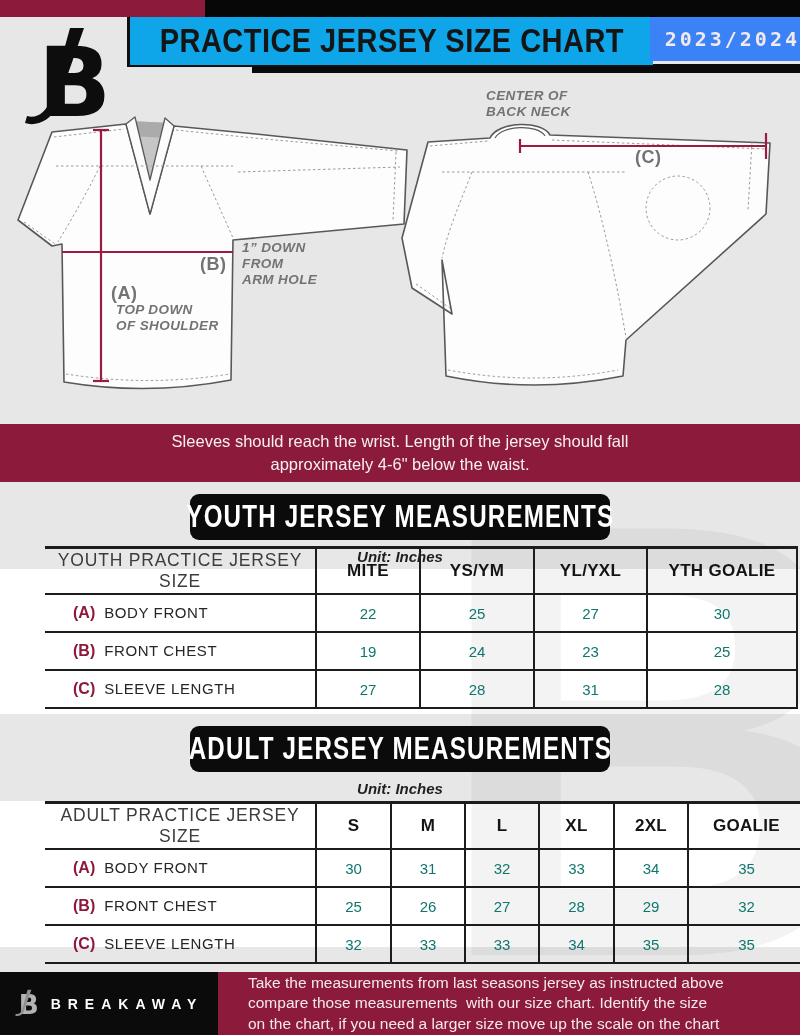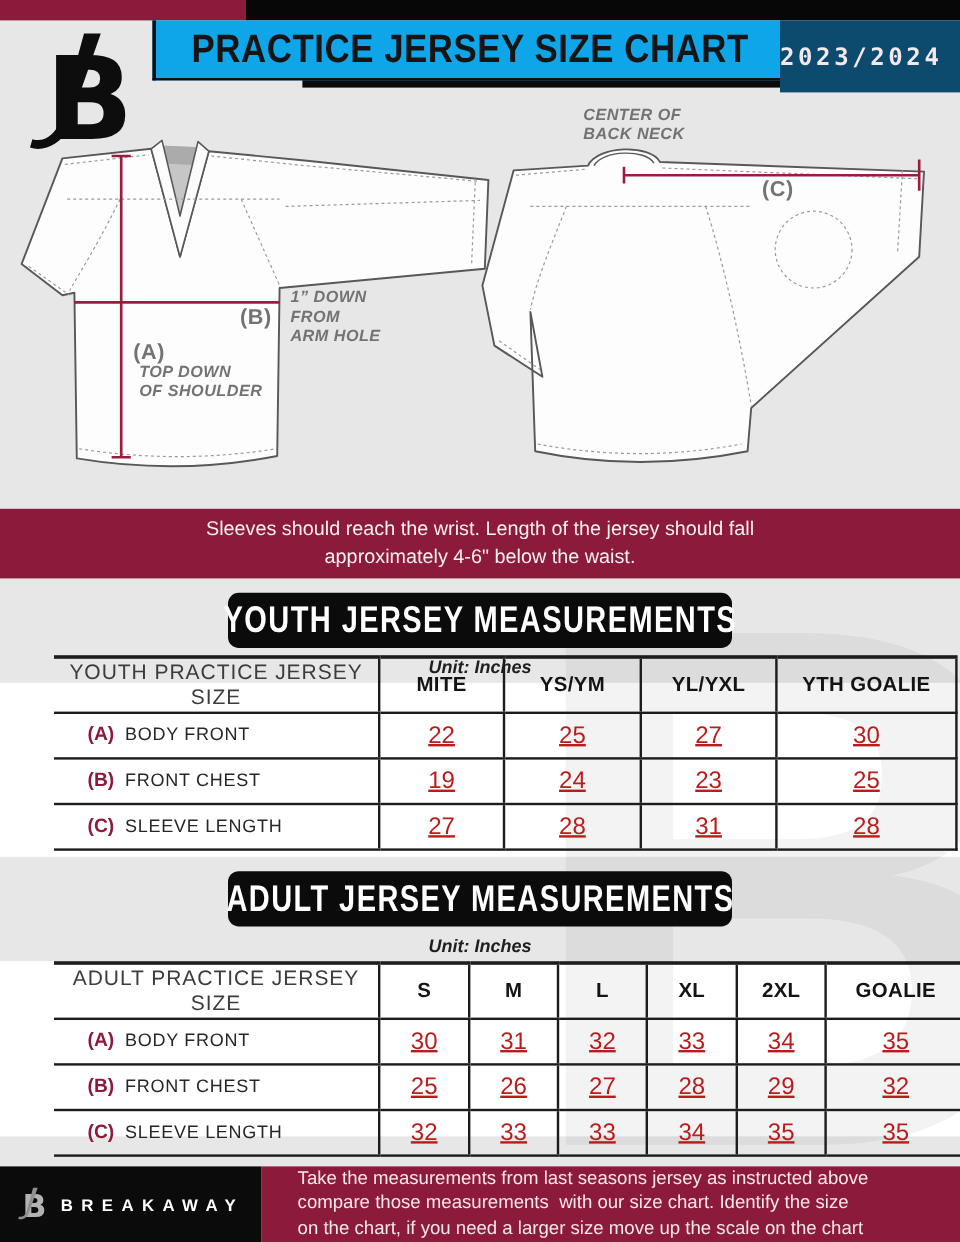--- a/index.html
+++ b/index.html
@@ -7,22 +7,22 @@
         font-family:"Liberation Sans",sans-serif;margin:0 auto;}
   
   .topbar-maroon{position:absolute;left:0;top:0;width:205px;height:17px;background:#8C1A3B;}
   .topbar-black{position:absolute;left:205px;top:0;width:595px;height:17px;background:#070707;}
   .hdr-shadow{position:absolute;left:252px;top:64px;width:548px;height:9px;background:#0a0a0a;z-index:1;}
   .title-box{position:absolute;left:127px;top:17px;width:523px;height:48px;background:#0ea5e9;
              border-left:3px solid #101010;border-bottom:2px solid #101010;z-index:2;
              display:flex;align-items:center;justify-content:center;}
   .title-box span{display:inline-block;transform:scaleX(.88);white-space:nowrap;
              font-size:33px;font-weight:800;color:#151515;letter-spacing:.5px;}
-  .year-box{position:absolute;left:650px;top:17px;width:150px;height:60px;background:#0c4a6e;z-index:2;
-            display:flex;align-items:center;justify-content:flex-start;}
+  .year-box{position:absolute;left:650px;top:17px;width:150px;height:44px;background:#3b82f6;z-index:2;
+            display:flex;align-items:center;justify-content:flex-end;}
   .year-box span{font-family:"DejaVu Sans Mono",monospace;font-size:20px;font-weight:700;
             color:#F2E9EB;letter-spacing:3px;}
   .logo{position:absolute;left:24px;top:20px;width:95px;height:120px;z-index:2;}
   
   .watermark{position:absolute;left:430px;top:455px;font-size:620px;line-height:.92;font-weight:700;
              color:rgba(25,25,25,0.05);z-index:1;user-select:none;}
   
   .jersey{position:absolute;z-index:2;}
   .dlabel{position:absolute;color:#737373;z-index:3;}
   .dlabel-key{font-weight:800;font-size:18px;letter-spacing:.5px;}
@@ -40,21 +40,21 @@
         font-size:15px;color:#1f1f1f;z-index:2;}
   .band{position:absolute;left:0;width:800px;background:#FFFFFF;z-index:0;}
   
   .size-table{position:absolute;left:45px;width:733px;border-collapse:collapse;table-layout:fixed;z-index:2;}
   .size-table th{height:36px;border-top:3px solid #1c1c1c;border-bottom:2px solid #1c1c1c;}
   .size-table td{height:34px;border-bottom:2px solid #1c1c1c;}
   .size-table .col-val{border-left:2.5px solid #1c1c1c;text-align:center;}
   .size-table th:last-child,.size-table td:last-child{border-right:2.5px solid #1c1c1c;}
   .size-table th.col-label{font-weight:400;font-size:17.5px;color:#3c3c3c;letter-spacing:.8px;text-align:center;}
   .size-table th.col-val{font-weight:700;font-size:17px;color:#141414;letter-spacing:.3px;}
-  .size-table td.col-val{font-size:20px;color:#b91c1c;text-decoration:underline;}
+  .size-table td.col-val{font-size:15px;color:#0f766e;}
   .size-table td.col-label{text-align:left;padding-left:28px;font-size:15px;color:#262626;letter-spacing:.6px;}
   .size-table td.col-label b{color:#8E1A3B;font-size:16px;font-weight:800;margin-right:9px;letter-spacing:0;}
   .yt th:nth-child(1){width:268px}.yt th:nth-child(2){width:100px}.yt th:nth-child(3){width:110px}
   .yt th:nth-child(4){width:109px}.yt th:nth-child(5){width:146px}
   .at th:nth-child(1){width:268px}.at th:nth-child(2){width:71px}.at th:nth-child(3){width:70px}
   .at th:nth-child(4){width:70px}.at th:nth-child(5){width:71px}.at th:nth-child(6){width:70px}
   .at th:nth-child(7){width:113px}
   
   .footer-black{position:absolute;left:0;top:972px;width:218px;height:63px;background:#0b0b0b;z-index:2;
                 display:flex;align-items:center;justify-content:center;gap:10px;}

